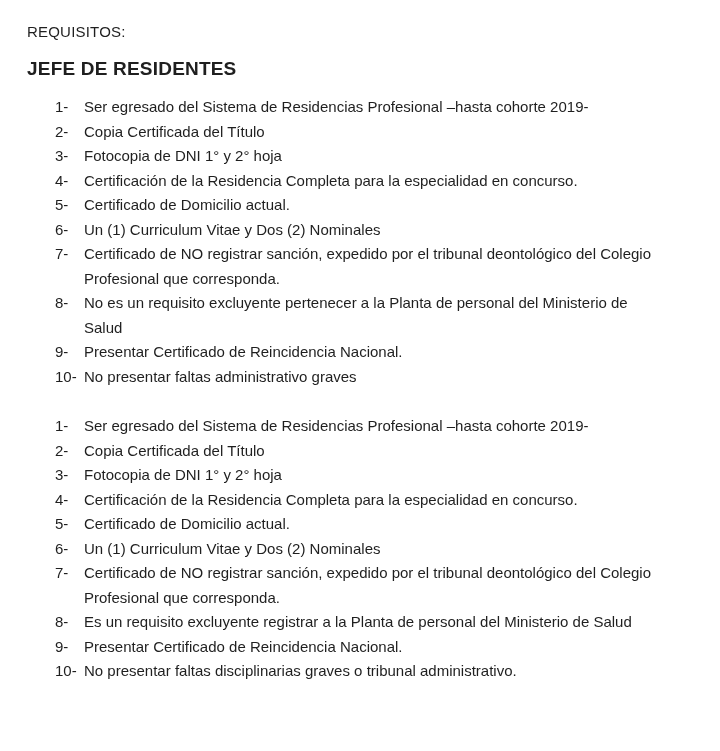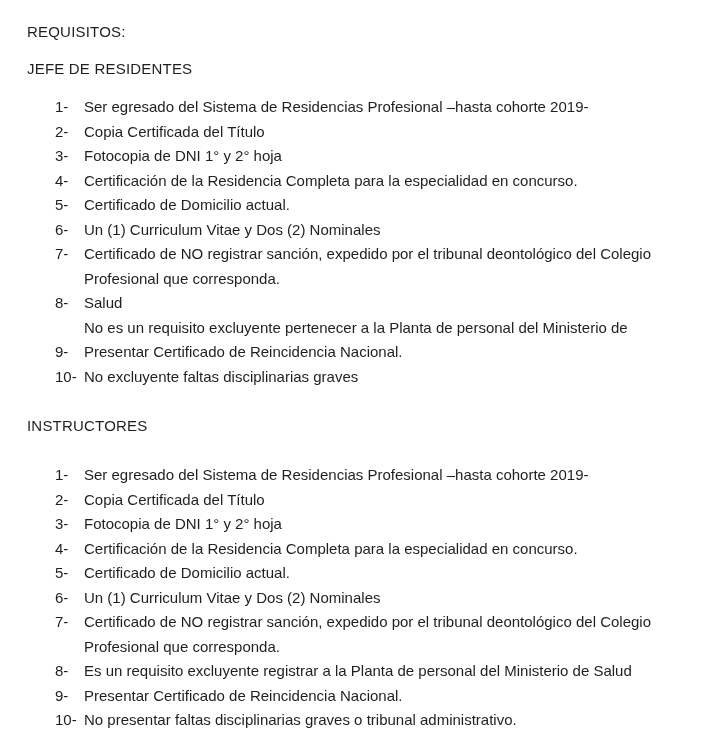--- a/index.html
+++ b/index.html
@@ -18,22 +18,22 @@
     padding: 19px 10px 0 27px;
     background: #ffffff;
   }
   .doc-title {
     font-size: 15px;
     font-weight: 500;
     line-height: 25px;
     letter-spacing: 0.2px;
   }
   .section-heading {
-    font-size: 15px;
-    font-weight: 400;
+    font-size: 19px;
+    font-weight: 700;
     line-height: 25px;
     letter-spacing: 0.2px;
   }
   .section-heading.first { margin-top: 12px; }
   .section-heading.second { margin-top: 24px; }
   ul.req-list {
     list-style: none;
     padding-left: 28px;
   }
   ul.req-list.first { margin-top: 14px; }
@@ -89,35 +89,34 @@
     <li class="req-item">
       <span class="item-num">7-</span>
       <span class="item-lines">
         <span class="item-line">Certificado de NO registrar sanción, expedido por el tribunal deontológico del Colegio</span>
         <span class="item-line" style="display:block;">Profesional que corresponda.</span>
       </span>
     </li>
     <li class="req-item">
       <span class="item-num">8-</span>
       <span class="item-lines">
+        <span class="item-line">No es un requisito excluyente pertenecer a la Planta de personal del Ministerio de</span>
         <span class="item-line" style="display:block;">Salud</span>
-        <span class="item-line">No es un requisito excluyente pertenecer a la Planta de personal del Ministerio de</span>
       </span>
     </li>
     <li class="req-item">
       <span class="item-num">9-</span>
       <span class="item-lines"><span class="item-line">Presentar Certificado de Reincidencia Nacional.</span></span>
     </li>
     <li class="req-item">
       <span class="item-num">10-</span>
-      <span class="item-lines"><span class="item-line">No excluyente faltas disciplinarias graves</span></span>
+      <span class="item-lines"><span class="item-line">No presentar faltas administrativo graves</span></span>
     </li>
   </ul>
 
-  <div class="section-heading second">INSTRUCTORES</div>
 
   <ul class="req-list second">
     <li class="req-item">
       <span class="item-num">1-</span>
       <span class="item-lines"><span class="item-line">Ser egresado del  Sistema de Residencias Profesional  –hasta cohorte 2019-</span></span>
     </li>
     <li class="req-item">
       <span class="item-num">2-</span>
       <span class="item-lines"><span class="item-line">Copia Certificada del Título</span></span>
     </li>

